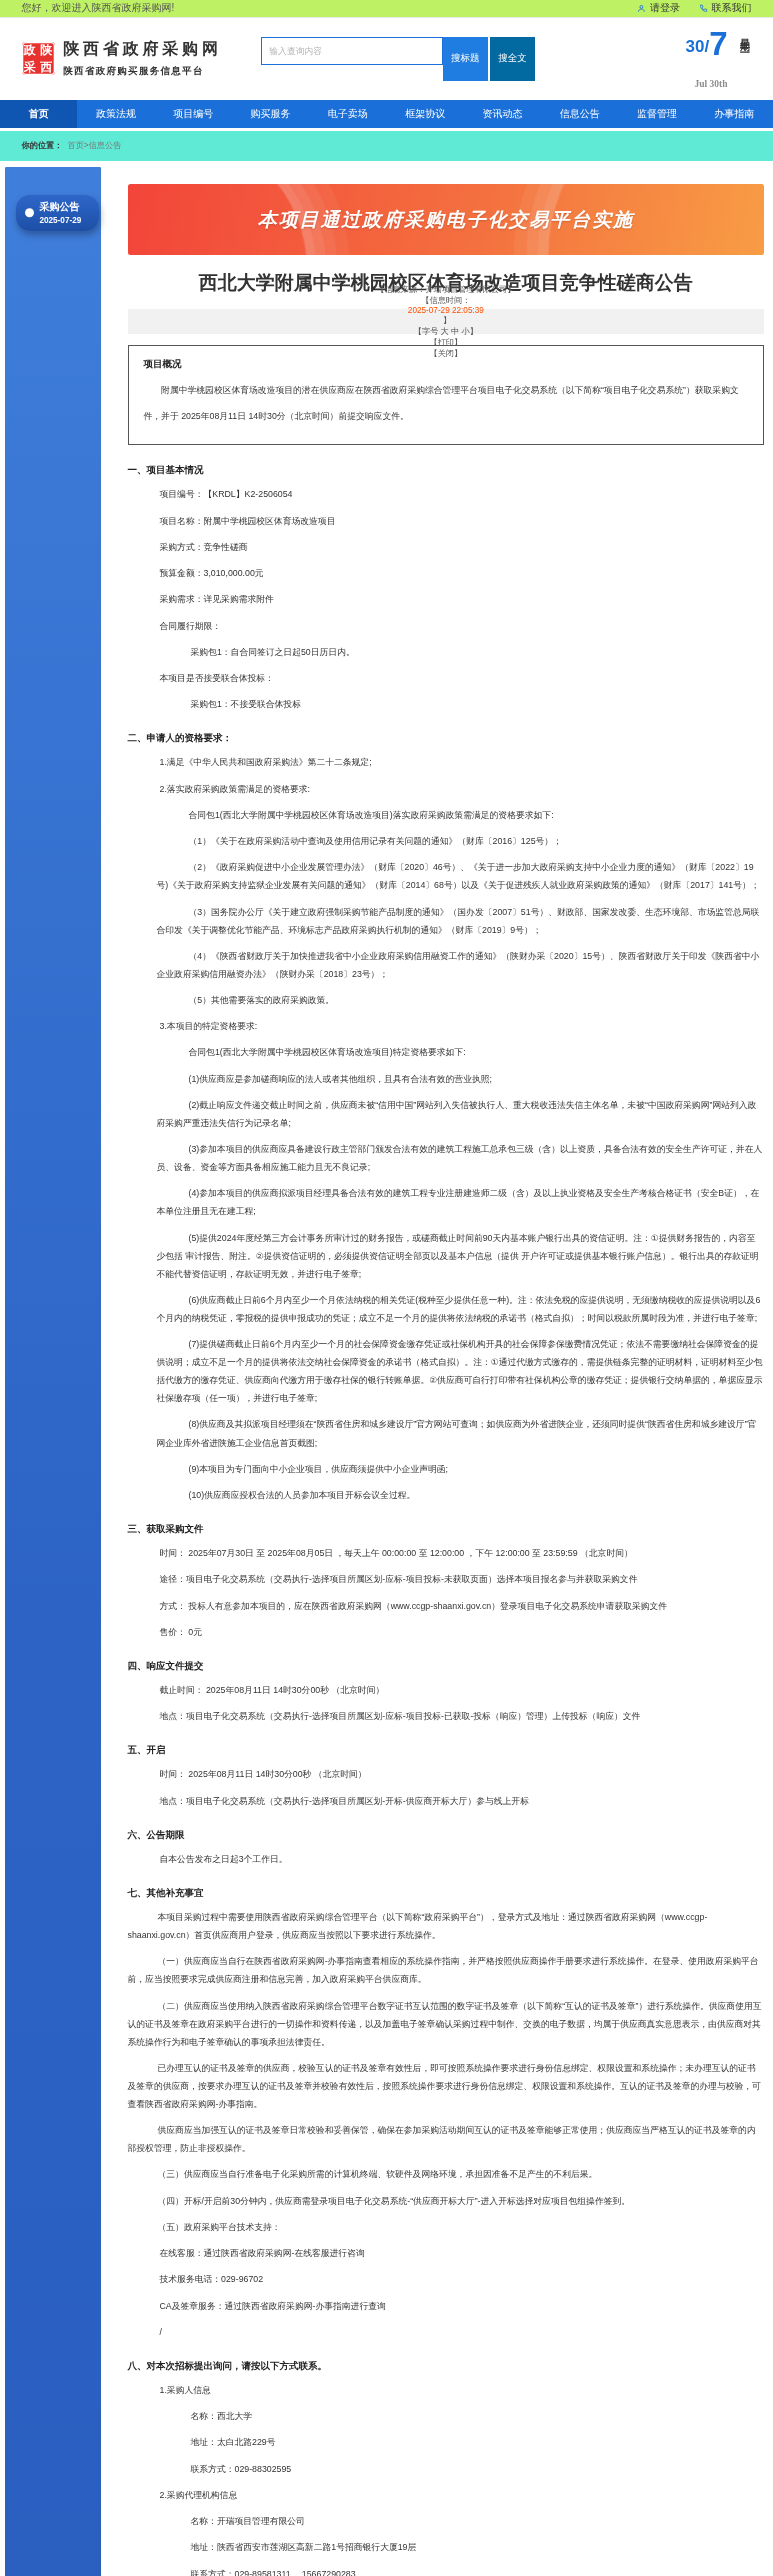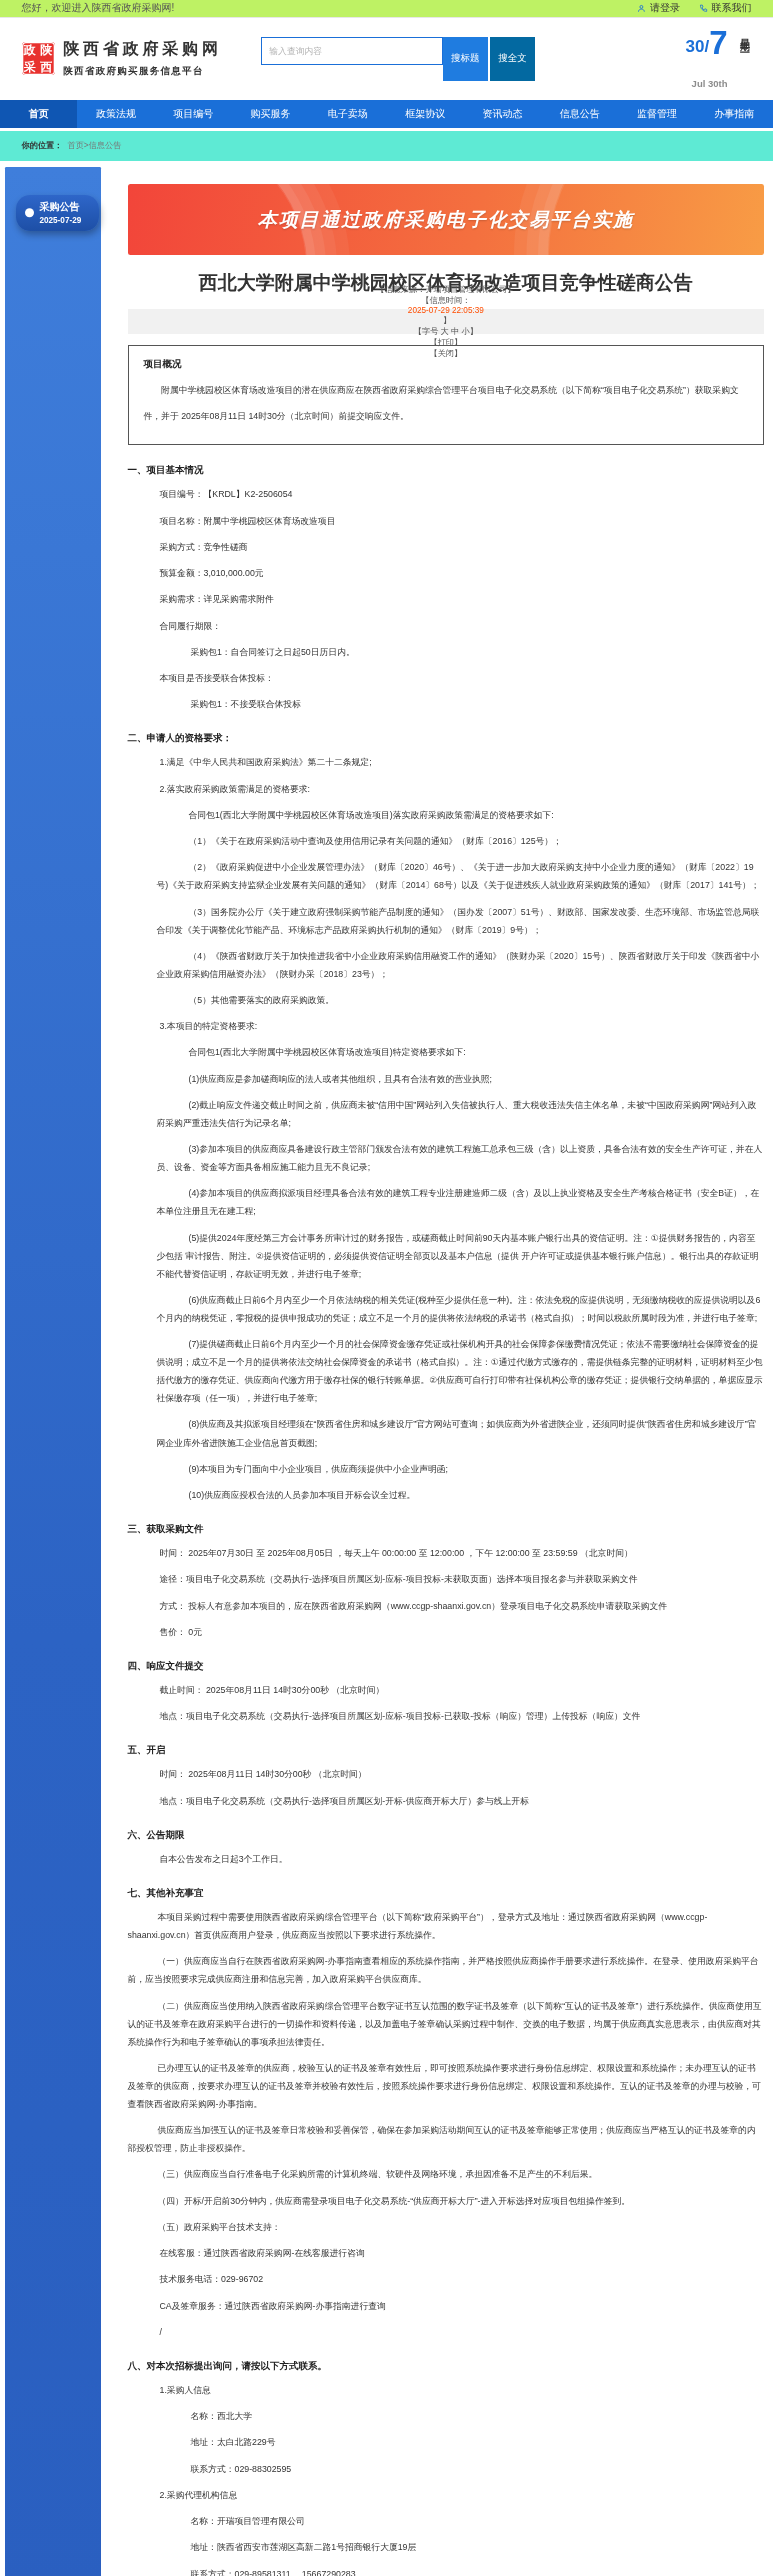--- a/index.html
+++ b/index.html
@@ -22,21 +22,21 @@
   .search input { width:182px; height:28px; border:1.3px solid #1a6fd8; padding:0 7.6px; font-size:8.8px; color:#666; outline:none; font-family:inherit; }
   .search input::placeholder { color:#b3b3b3; }
   .btn { height:44px; border:none; color:#fff; font-size:9.5px; padding:0 8.2px; cursor:pointer; font-family:inherit; }
   .btn-title { background:#1f7ce0; }
   .btn-full { background:#0369a1; margin-left:2.5px; }
   .date-wrap { margin-left:auto; display:flex; align-items:flex-start; gap:10px; }
   .date-col { text-align:right; }
   .date-nums { display:flex; align-items:flex-end; justify-content:flex-end; color:#1a6fd8; }
   .date-dm { font-size:17px; font-weight:bold; line-height:1.3; }
   .date-big { font-size:33px; font-weight:bold; line-height:0.9; }
-  .date-en { font-size:9.5px; font-weight:bold; color:#8c8c8c; margin-top:20px; }
+  .date-en { font-size:9.5px; font-weight:bold; color:#8c8c8c; margin-top:20px;font-family:Liberation Serif, serif; }
   .weekday { writing-mode:vertical-rl; text-orientation:upright; font-size:10px; font-weight:bold; color:#333; letter-spacing:3.2px; margin-top:1.3px; }
 
   
   .nav { display:flex; background:#1a6fd8; height:28px; }
   .nav-item { flex:1; display:flex; align-items:center; justify-content:center; color:#fff; font-size:10px; cursor:pointer; }
   .nav-item.active { background:#0f56b3; font-weight:bold; }
 
   
   .crumbbar { background:#5eead4; height:30px; display:flex; align-items:center; padding:0 21.5px; font-size:8.2px; color:#777; margin-top:3.2px; }
   .crumb-label { color:#333; font-weight:bold; }

